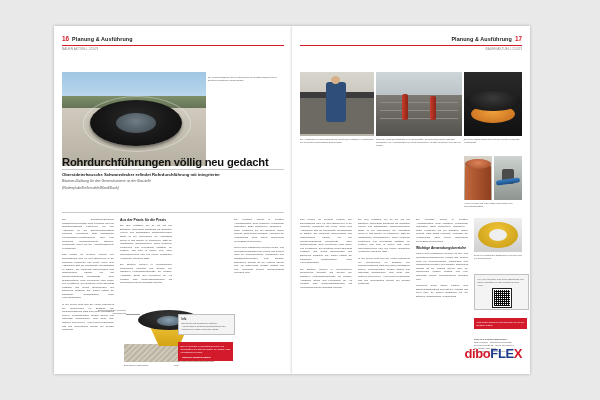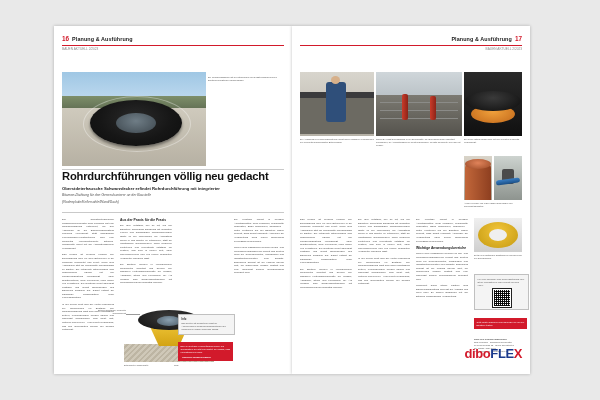--- a/index.html
+++ b/index.html
@@ -52,21 +52,21 @@
     font-size:2.5px;line-height:3.6px;color:#4a4a4a;text-align:justify;
     margin:0 0 3px 0;
     hyphens:auto;
   }
   .subhead{
     font-size:3.4px;font-weight:bold;color:#1b1b1b;margin:0 0 2px 0;line-height:4.2px;
   }
 
   
   .headline{
-    position:absolute;left:8px;width:222px;top:144px;
+    position:absolute;left:8px;width:222px;top:130px;
   }
   .headline h1{
     margin:0;font-size:11.2px;line-height:12px;font-weight:bold;color:#111;
     letter-spacing:-.2px;
   }
   .headline h2{
     margin:4px 0 0 0;font-size:4.2px;line-height:5.4px;font-weight:bold;color:#222;
   }
   .headline h3{
     margin:2px 0 0 0;font-size:3.4px;line-height:4.4px;font-weight:normal;color:#555;

